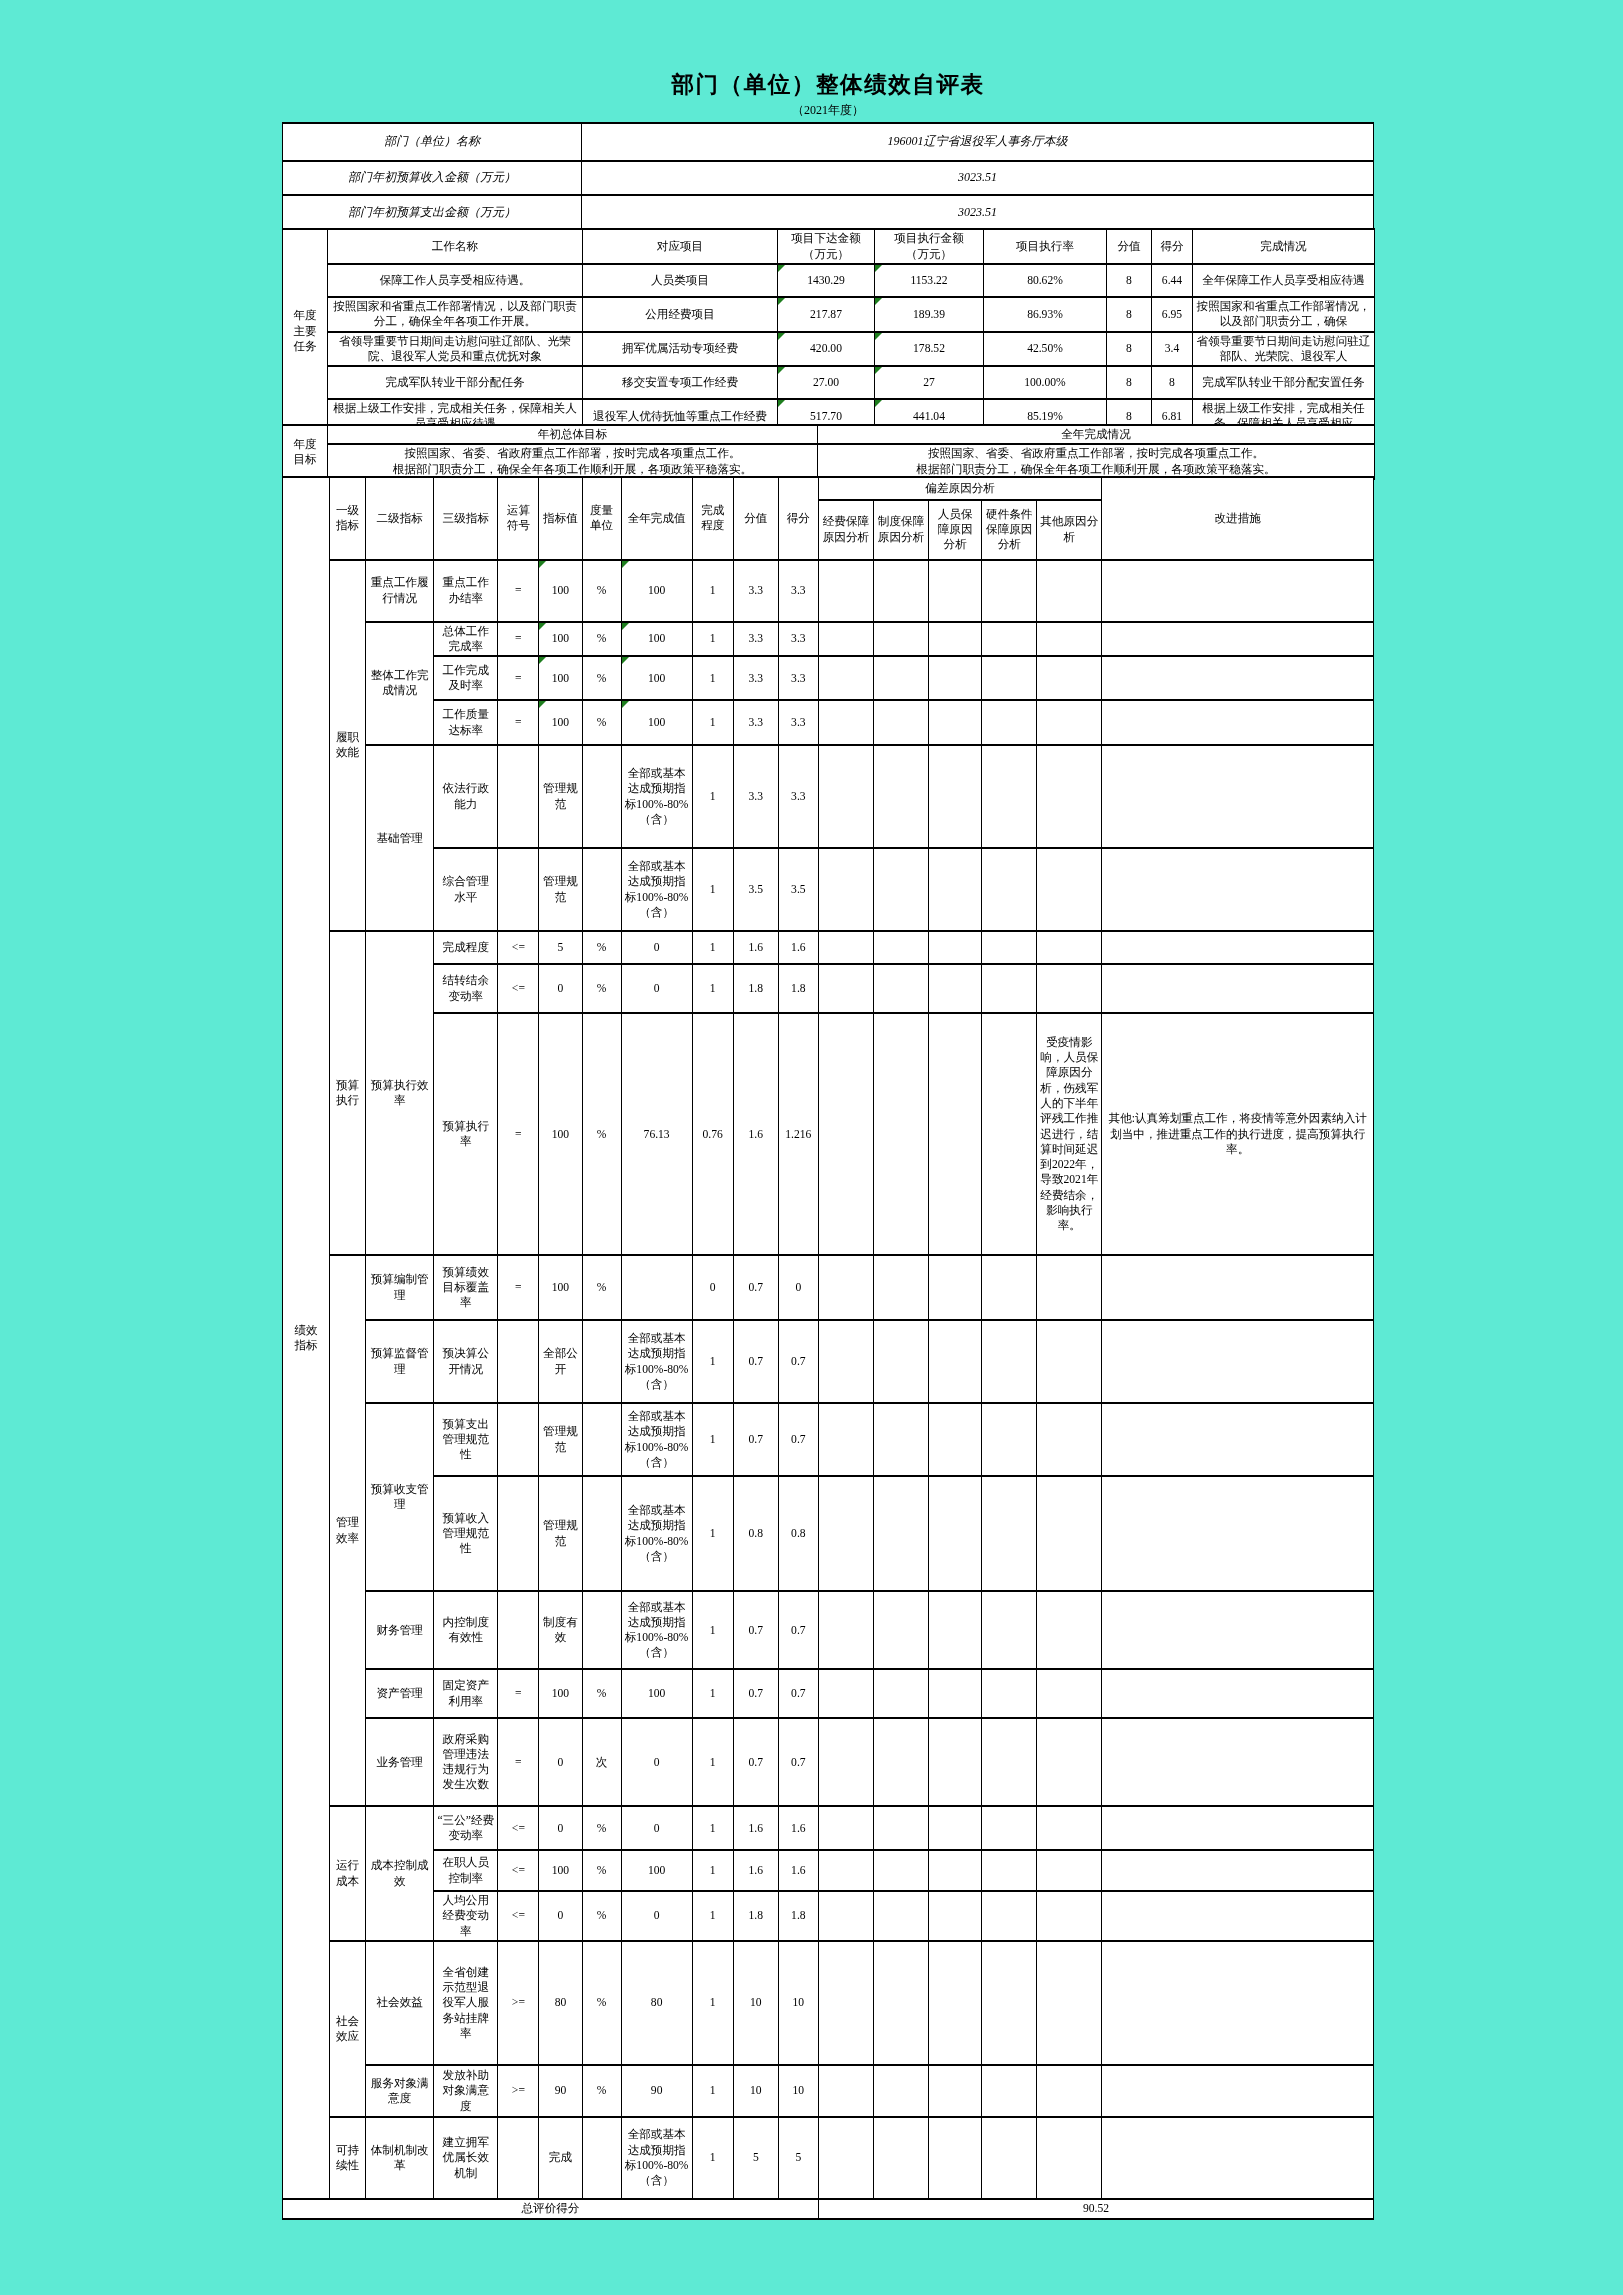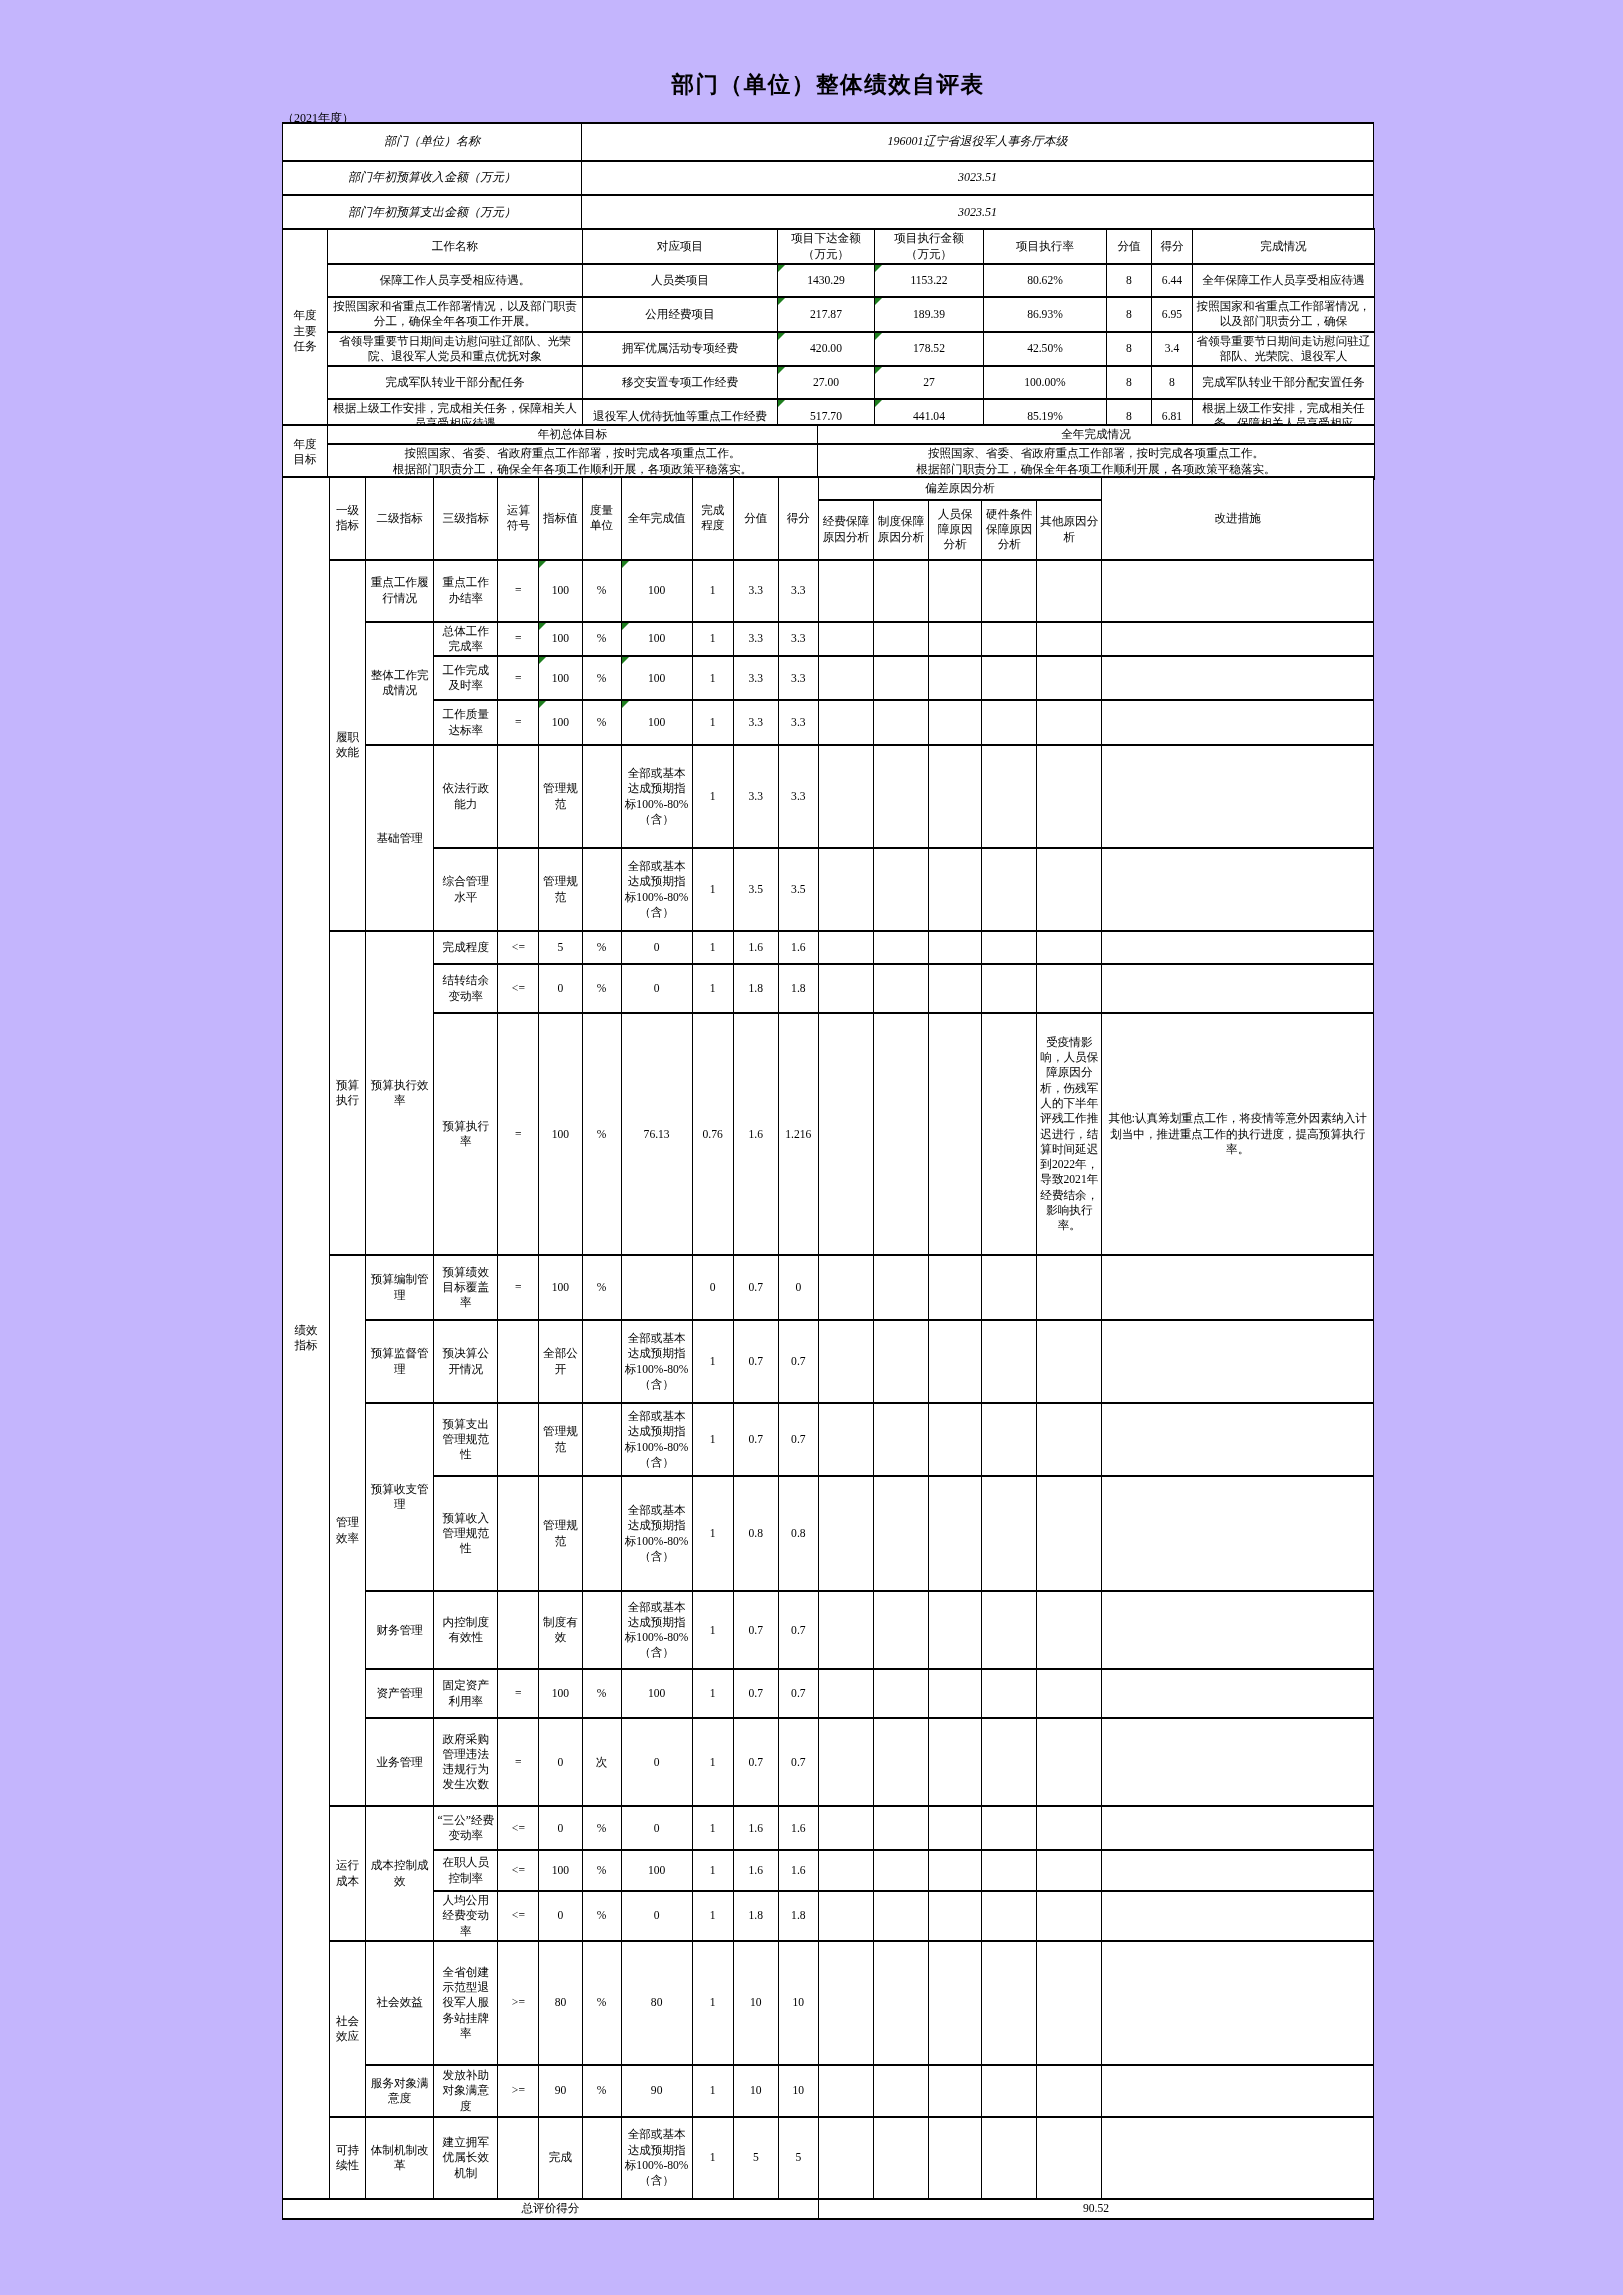--- a/index.html
+++ b/index.html
@@ -1,19 +1,19 @@
 <!DOCTYPE html>
 <html style="font-size:8px"><head>
 <meta charset="utf-8">
 <style>
   html,body{margin:0;padding:0;background:#fff;}
   body{width:1623px;height:2295px;font-family:"Liberation Serif","DejaVu Serif",serif;color:#000;}
-  .page{position:relative;width:1623px;height:2295px;background:#c4b5fd;overflow:hidden;}
+  .page{position:relative;width:1623px;height:2295px;background:#5eead4;overflow:hidden;}
   .ttl{position:absolute;left:282px;width:1092px;top:69px;text-align:center;font-size:22.6px;font-weight:bold;letter-spacing:1.5px;}
-  .sub{position:absolute;left:282px;width:1092px;top:102px;text-align:left;font-size:12px;margin-top:8px;}
+  .sub{position:absolute;left:282px;width:1092px;top:102px;text-align:center;font-size:12px;}
   table{border-collapse:collapse;table-layout:fixed;position:absolute;left:282px;background:#fff;}
   td{border:1px solid #000;border-top-width:2px;border-bottom-width:2px;text-align:center;
      vertical-align:middle;font-size:11.6px;line-height:1.32;padding:1px 3px;overflow:hidden;
      white-space:pre-line;word-break:break-all;}
   td.big{font-size:12px;font-style:italic;}
   .gt{position:relative;}
   .gt::before{content:"";position:absolute;top:0;left:0;width:0;height:0;
      border-top:7px solid #1e7e1e;border-right:7px solid transparent;}
 </style>
 </head>

